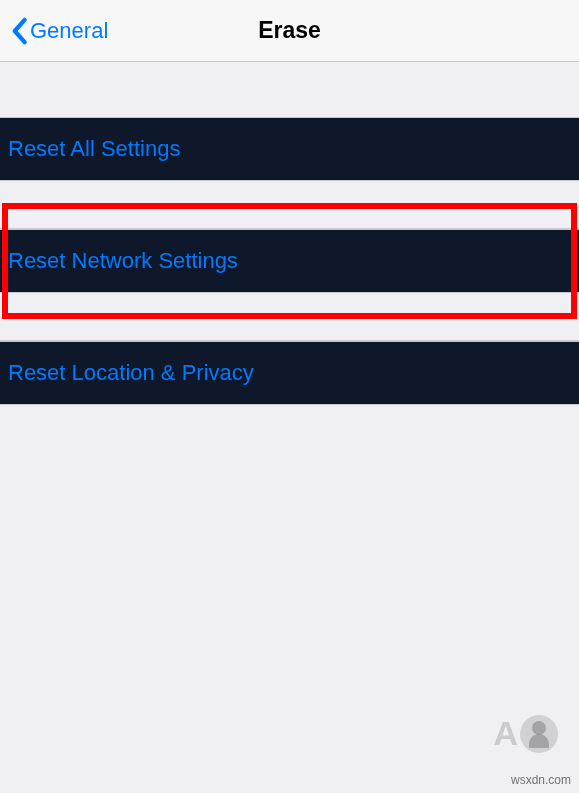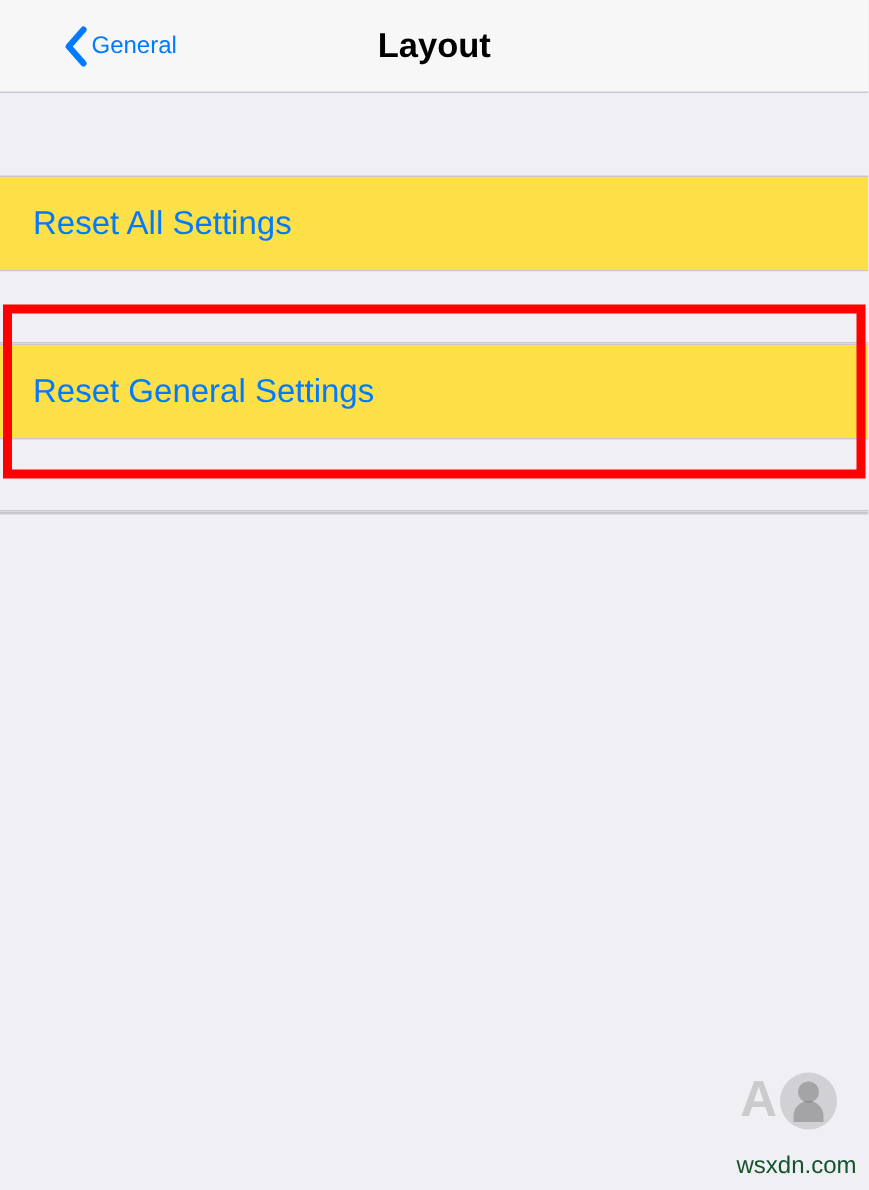--- a/index.html
+++ b/index.html
@@ -21,25 +21,24 @@
       height: 62px;
       border-bottom: 1px solid #c8c7cc;
       display: flex;
       align-items: center;
       position: relative;
     }
     .back-button {
       display: flex;
       align-items: center;
       color: #007aff;
-      font-size: 16px;
+      font-size: 22px;
       font-weight: 400;
       padding-left: 10px;
       cursor: pointer;
-      margin-left: 31px;
     }
     .back-chevron {
       margin-right: 2px;
       display: inline-flex;
       align-items: center;
     }
     .back-chevron svg {
       width: 18px;
       height: 28px;
     }
@@ -61,22 +60,22 @@
     .section-gap-first {
       height: 56px;
     }
     .section-gap-highlight {
       height: 48px;
     }
     .group {
       background: #fff;
     }
     .row {
-      background: #fde047;
-      padding: 0 22px;
+      background: #0f172a;
+      padding: 0 8px;
       position: relative;
       cursor: pointer;
     }
     .row-inner {
       height: 62px;
       display: flex;
       align-items: center;
       font-size: 22px;
       color: #007aff;
       font-weight: 400;
@@ -140,63 +139,66 @@
       height: 14px;
       background: rgba(80,80,80,0.35);
       border-radius: 10px 10px 0 0;
       bottom: 5px;
       left: 9px;
     }
     .attribution {
       position: absolute;
       right: 8px;
       bottom: 6px;
-      font-size: 16px;
-      color: #14532d;
+      font-size: 12px;
+      color: #737373;
       pointer-events: none;
       margin-left: 36px;
     }
   </style>
 </head>
 <body>
 
 <div class="nav-bar">
   <div class="back-button">
     <span class="back-chevron">
       <svg viewBox="0 0 12 20" fill="none">
         <path d="M10 2 L3 10 L10 18" stroke="#007aff" stroke-width="3" stroke-linecap="round" stroke-linejoin="round"></path>
       </svg>
     </span>
     <span>General</span>
   </div>
-  <div class="nav-title">Layout</div>
+  <div class="nav-title">Erase</div>
 </div>
 
 <div class="section-gap section-gap-first"></div>
 
 <div class="group group-no-top">
   <div class="row">
     <div class="row-inner">Reset All Settings</div>
   </div>
 </div>
 
 <div class="section-gap section-gap-highlight"></div>
 
 <div class="highlight-box">
   <div class="highlight-border"></div>
   <div class="group">
     <div class="row">
-      <div class="row-inner">Reset General Settings</div>
+      <div class="row-inner">Reset Network Settings</div>
     </div>
   </div>
 </div>
 
 <div class="section-gap section-gap-highlight"></div>
 
 <div class="group">
+  <div class="row">
+    <div class="row-inner">Reset Location &amp; Privacy</div>
+  </div>
 </div>
 
 <div class="watermark">
   <span>A</span>
   <span class="watermark-dot">
     <span class="watermark-dot-inner"></span>
     <span class="watermark-dot-inner2"></span>
   </span>
 </div>
 

